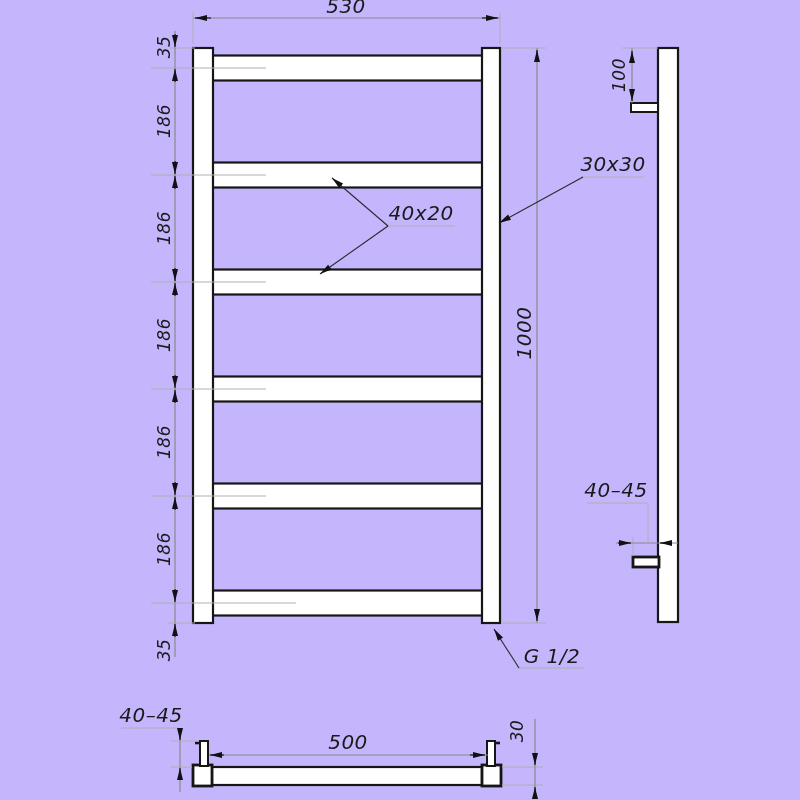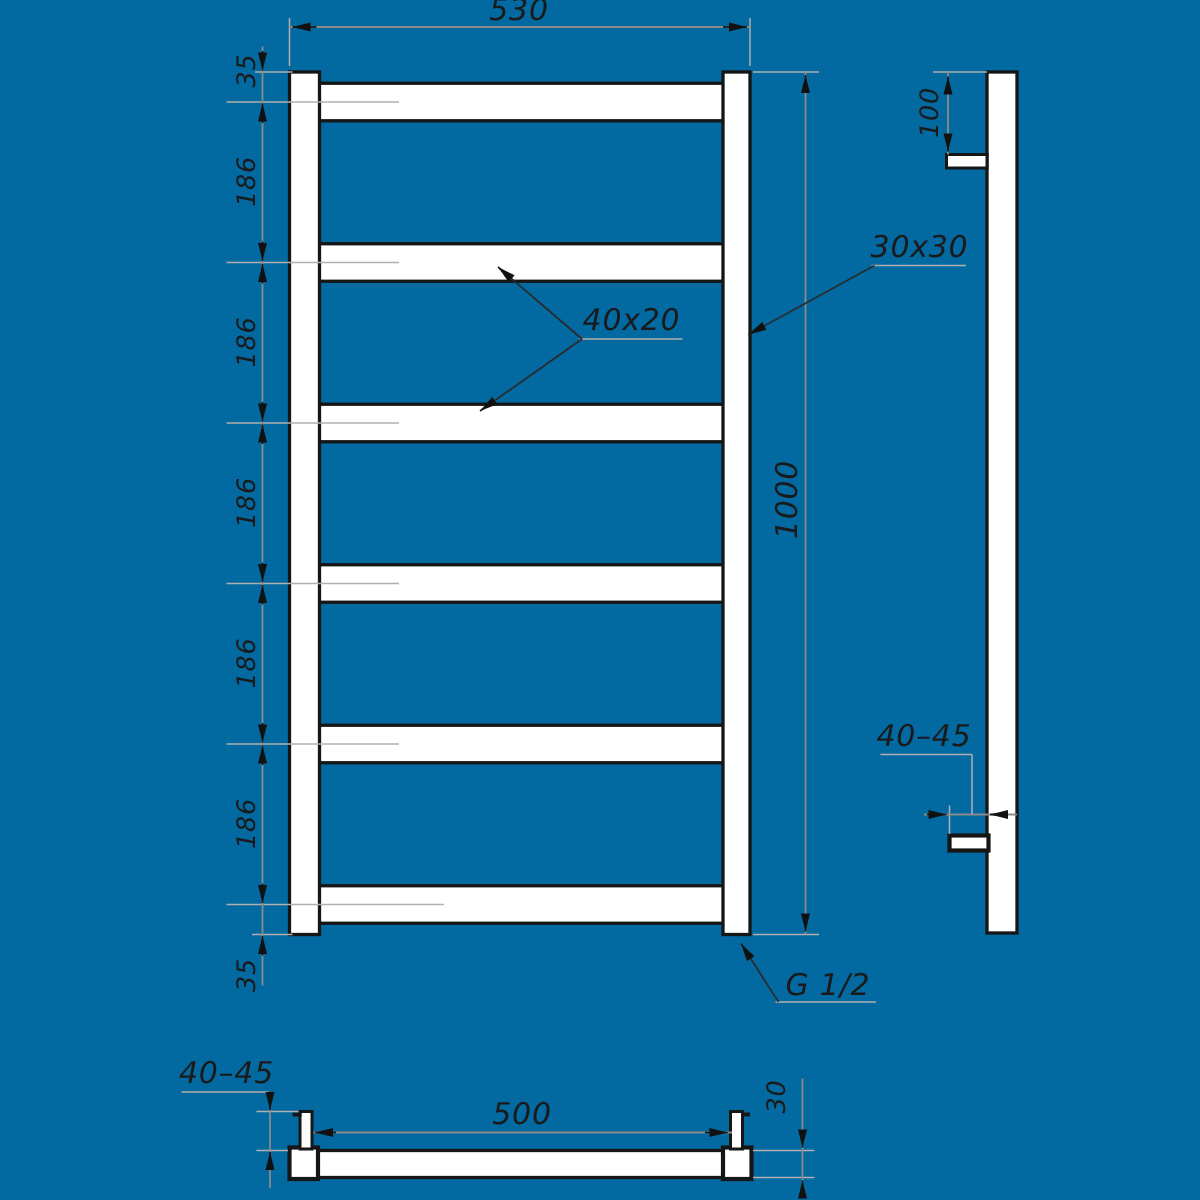--- a/index.html
+++ b/index.html
@@ -1,18 +1,18 @@
 <!DOCTYPE html>
 <html><head>
 <meta charset="utf-8">
 <style>
   html, body { margin: 0; padding: 0; background: #ffffff; }
   .sheet {
     width: 800px; height: 800px;
-    background: #0369a1;
+    background: #c4b5fd;
     position: relative;
     font-family: "DejaVu Sans", sans-serif;
   }
   svg { display: block; }
   
   .geo    { fill: #ffffff; stroke: #161616; stroke-width: 2.2; }
   .geo-thin  { fill: #ffffff; stroke: #161616; stroke-width: 2; }
   .geo-thick { fill: #ffffff; stroke: #161616; stroke-width: 2.8; }
   .foot   { stroke: #161616; stroke-width: 2.6; }
   

